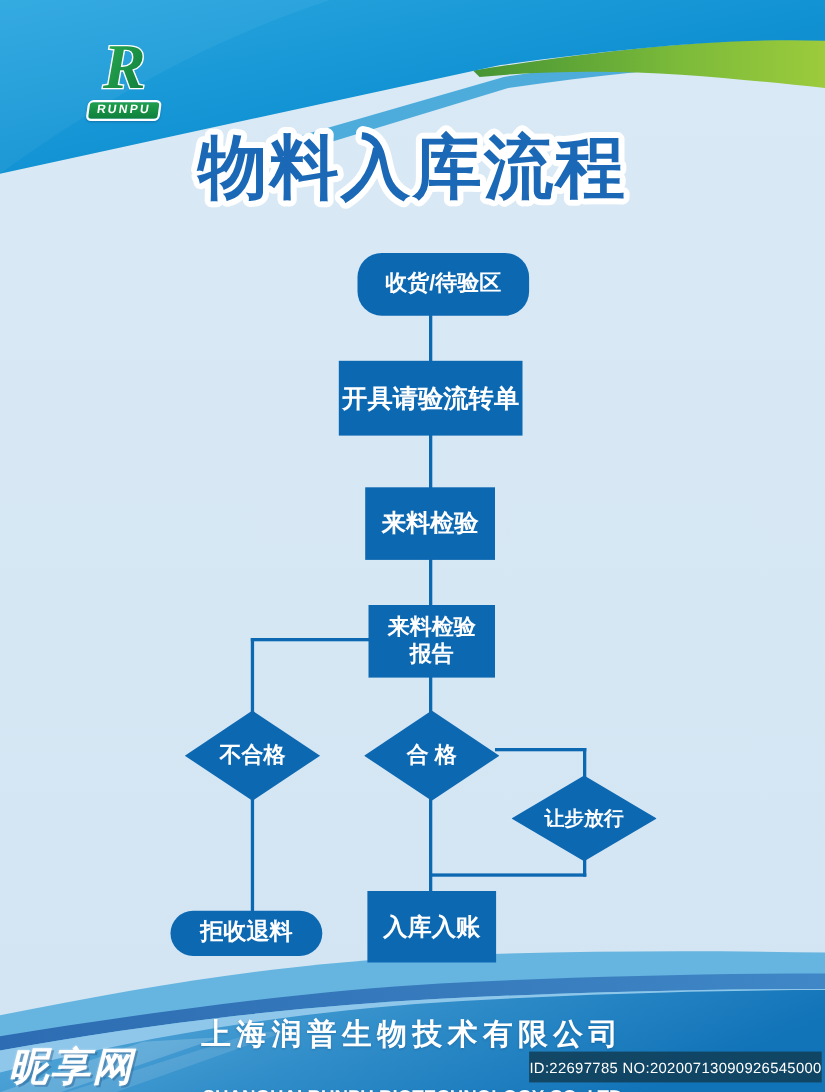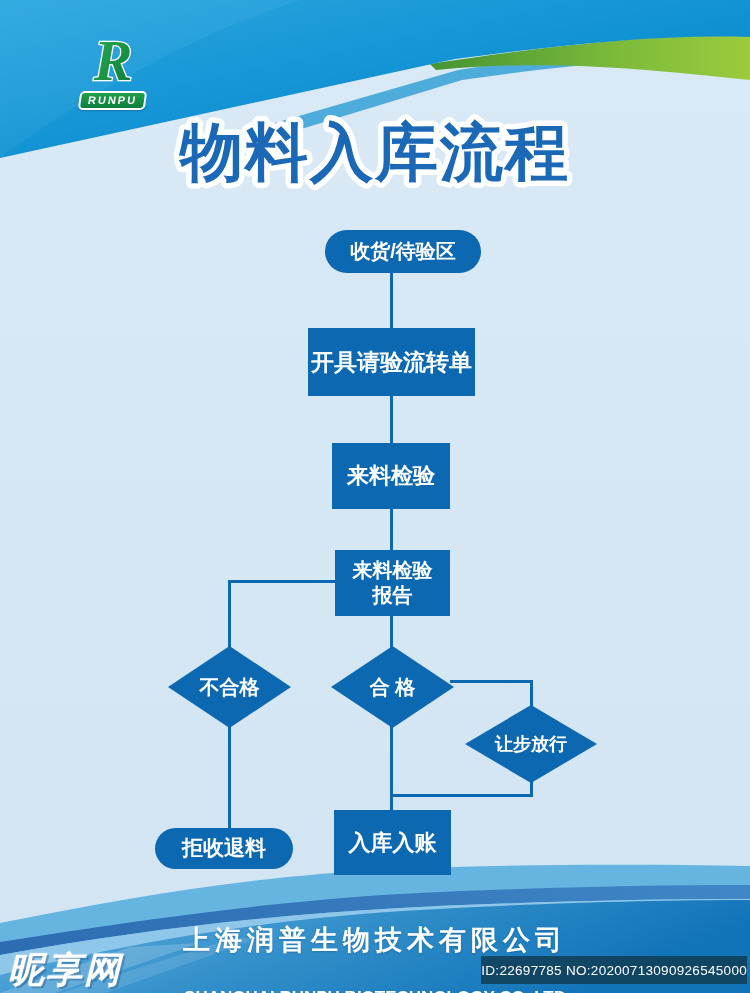--- a/index.html
+++ b/index.html
@@ -111,21 +111,21 @@
   <div class="conn" style="left:390px;top:615px;width:3px;height:35px"></div>
   <div class="conn" style="left:228px;top:580px;width:108px;height:3px"></div>
   <div class="conn" style="left:228px;top:580px;width:3px;height:70px"></div>
   <div class="conn" style="left:228px;top:725px;width:3px;height:104px"></div>
   <div class="conn" style="left:390px;top:725px;width:3px;height:87px"></div>
   <div class="conn" style="left:450px;top:680px;width:83px;height:3px"></div>
   <div class="conn" style="left:530px;top:680px;width:3px;height:30px"></div>
   <div class="conn" style="left:530px;top:778px;width:3px;height:19px"></div>
   <div class="conn" style="left:391px;top:794px;width:142px;height:3px"></div>
 
-  <div class="node pill" style="left:325px;top:230px;width:156px;height:43px;font-size:20px">
+  <div class="node pill" style="left:325px;top:230px;width:156px;height:57px;font-size:20px">
     <span>收货/待验区</span>
   </div>
 
   <div class="node" style="left:308px;top:328px;width:167px;height:68px;font-size:23px">
     <span>开具请验流转单</span>
   </div>
 
   <div class="node" style="left:332px;top:443px;width:118px;height:66px;font-size:22px">
     <span>来料检验</span>
   </div>

